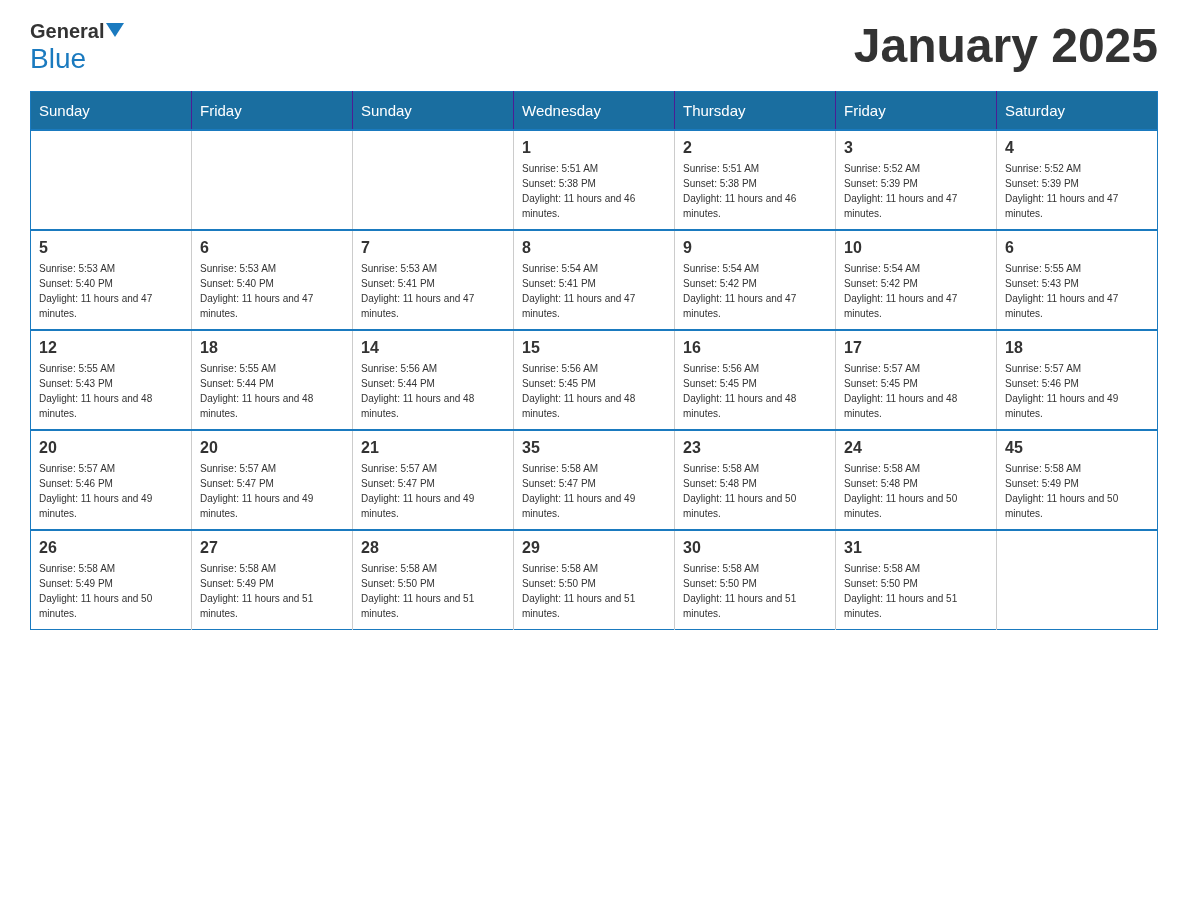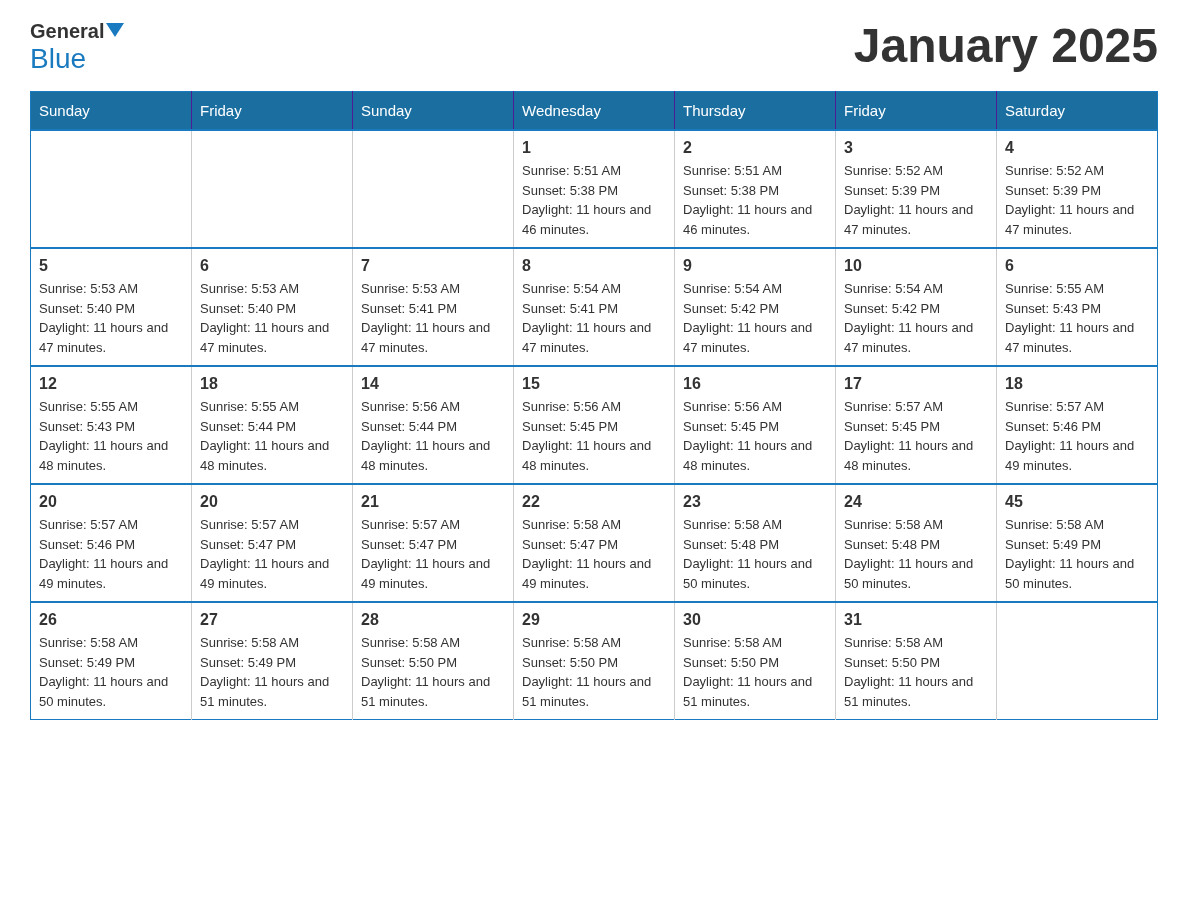--- a/index.html
+++ b/index.html
@@ -75,21 +75,21 @@
     .calendar tbody tr td:last-child {
       border-right: none;
     }
     .day-number {
       font-size: 16px;
       font-weight: bold;
       color: #333;
       margin-bottom: 4px;
     }
     .day-info {
-      font-size: 13px;
+      font-size: 10px;
       color: #333;
       line-height: 1.5;
     }
     .empty-cell {
       background: #fff;
     }
   </style>
 </head>
 <body>
 
@@ -251,21 +251,21 @@
 Sunset: 5:47 PM
 Daylight: 11 hours and 49 minutes.</div>
         </td>
         <td>
           <div class="day-number">21</div>
           <div class="day-info" style="white-space: pre-line;">Sunrise: 5:57 AM
 Sunset: 5:47 PM
 Daylight: 11 hours and 49 minutes.</div>
         </td>
         <td>
-          <div class="day-number">22</div>
+          <div class="day-number">35</div>
           <div class="day-info" style="white-space: pre-line;">Sunrise: 5:58 AM
 Sunset: 5:47 PM
 Daylight: 11 hours and 49 minutes.</div>
         </td>
         <td>
           <div class="day-number">23</div>
           <div class="day-info" style="white-space: pre-line;">Sunrise: 5:58 AM
 Sunset: 5:48 PM
 Daylight: 11 hours and 50 minutes.</div>
         </td>

